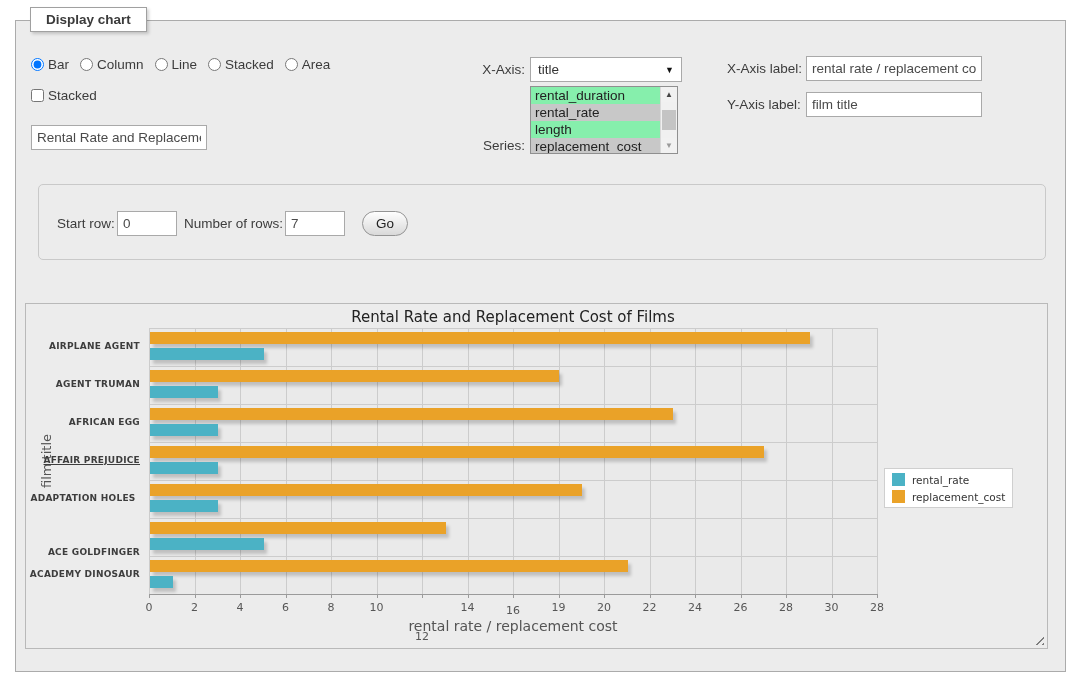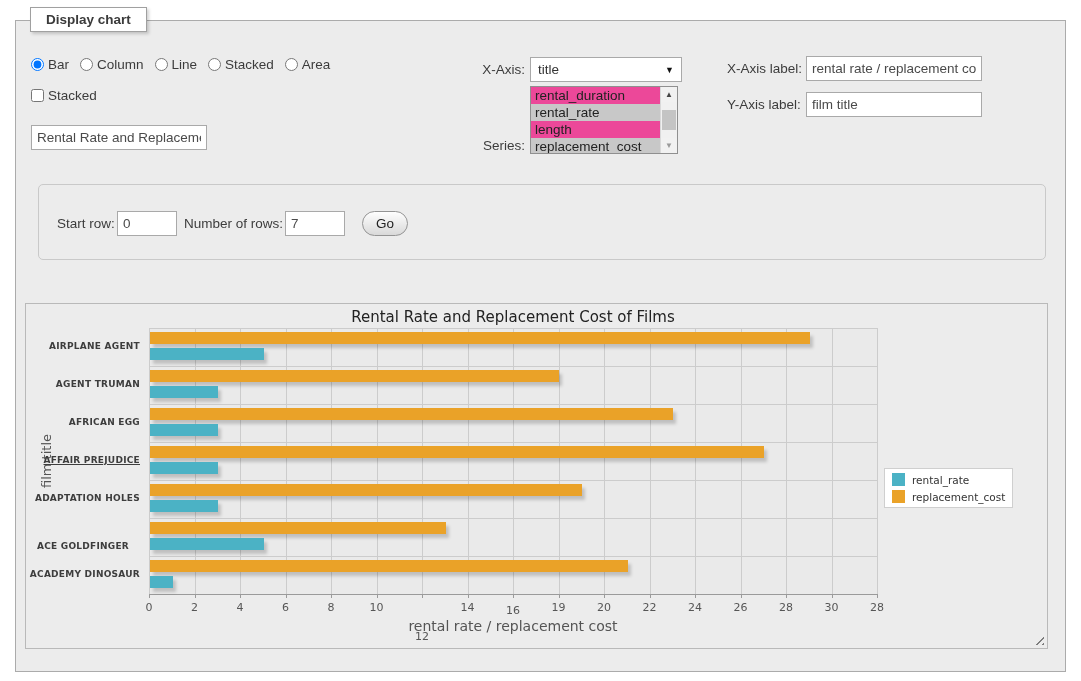--- a/index.html
+++ b/index.html
@@ -33,21 +33,21 @@
   }
   .select {
     position:absolute; left:530px; top:57px; width:152px; height:25px;
     background:#fff; border:1px solid #a9a9a9; display:flex; align-items:center;
     justify-content:space-between; padding:0 7px; font-size:13.5px; color:#333;
   }
   .select .arrow { font-size:9px; color:#111; }
 
   .listbox {
     position:absolute; left:530px; top:86px; width:148px; height:68px;
-    background:#ec4899; border:1px solid #8f8f8f; display:flex; overflow:hidden;
+    background:#86efac; border:1px solid #8f8f8f; display:flex; overflow:hidden;
   }
   .listbox .opts { flex:1 1 auto; overflow:hidden; }
   .listbox .opt { height:17px; line-height:17px; padding:0 4px; font-size:13.5px; color:#222; white-space:nowrap; }
   .listbox .opt.selected { background:#c8c8c8; }
   .sbar { position:relative; width:17px; flex:0 0 17px; background:#f0f0f0; border-left:1px solid #d9d9d9; }
   .sb-btn { position:absolute; left:0; width:16px; height:15px; display:flex; align-items:center; justify-content:center; font-size:8px; color:#444; background:#f1f1f1; }
   .sb-btn.down { bottom:0; color:#9a9a9a; }
   .sb-btn.up { top:0; }
   .sb-thumb { position:absolute; left:1px; top:23px; width:14px; height:20px; background:#c4c4c4; }
 
@@ -245,22 +245,22 @@
     <div class="bar" style="left: 124px; top: 44px; width: 113.522px; background: rgb(75, 178, 197);"></div>
     <div class="catlabel" style="top: 75px; width: 114px;">AGENT TRUMAN</div>
     <div class="bar" style="left: 124px; top: 66px; width: 409.272px; background: rgb(234, 162, 40);"></div>
     <div class="bar" style="left: 124px; top: 82px; width: 68.0225px; background: rgb(75, 178, 197);"></div>
     <div class="catlabel" style="top: 113px; width: 114px;">AFRICAN EGG</div>
     <div class="bar" style="left: 124px; top: 104px; width: 523.022px; background: rgb(234, 162, 40);"></div>
     <div class="bar" style="left: 124px; top: 120px; width: 68.0225px; background: rgb(75, 178, 197);"></div>
     <div class="catlabel" style="top: 151px; width: 114px; text-decoration: underline;">AFFAIR PREJUDICE</div>
     <div class="bar" style="left: 124px; top: 142px; width: 614.022px; background: rgb(234, 162, 40);"></div>
     <div class="bar" style="left: 124px; top: 158px; width: 68.0225px; background: rgb(75, 178, 197);"></div>
-    <div class="catlabel" style="top: 189px; width: 114px;">ADAPTATION HOLES</div>
+    <div class="catlabel" style="top: 189px; width: 114px; text-align: center;">ADAPTATION HOLES</div>
     <div class="bar" style="left: 124px; top: 180px; width: 432.022px; background: rgb(234, 162, 40);"></div>
     <div class="bar" style="left: 124px; top: 196px; width: 68.0225px; background: rgb(75, 178, 197);"></div>
-    <div class="catlabel" style="top: 237px; width: 114px; text-align: center;">ACE GOLDFINGER</div>
+    <div class="catlabel" style="top: 243px; width: 114px;">ACE GOLDFINGER</div>
     <div class="bar" style="left: 124px; top: 218px; width: 295.522px; background: rgb(234, 162, 40);"></div>
     <div class="bar" style="left: 124px; top: 234px; width: 113.522px; background: rgb(75, 178, 197);"></div>
     <div class="catlabel" style="top: 265px; width: 114px;">ACADEMY DINOSAUR</div>
     <div class="bar" style="left: 124px; top: 256px; width: 477.522px; background: rgb(234, 162, 40);"></div>
     <div class="bar" style="left: 124px; top: 272px; width: 22.5225px; background: rgb(75, 178, 197);"></div>
   </div>
 
 </body></html>

